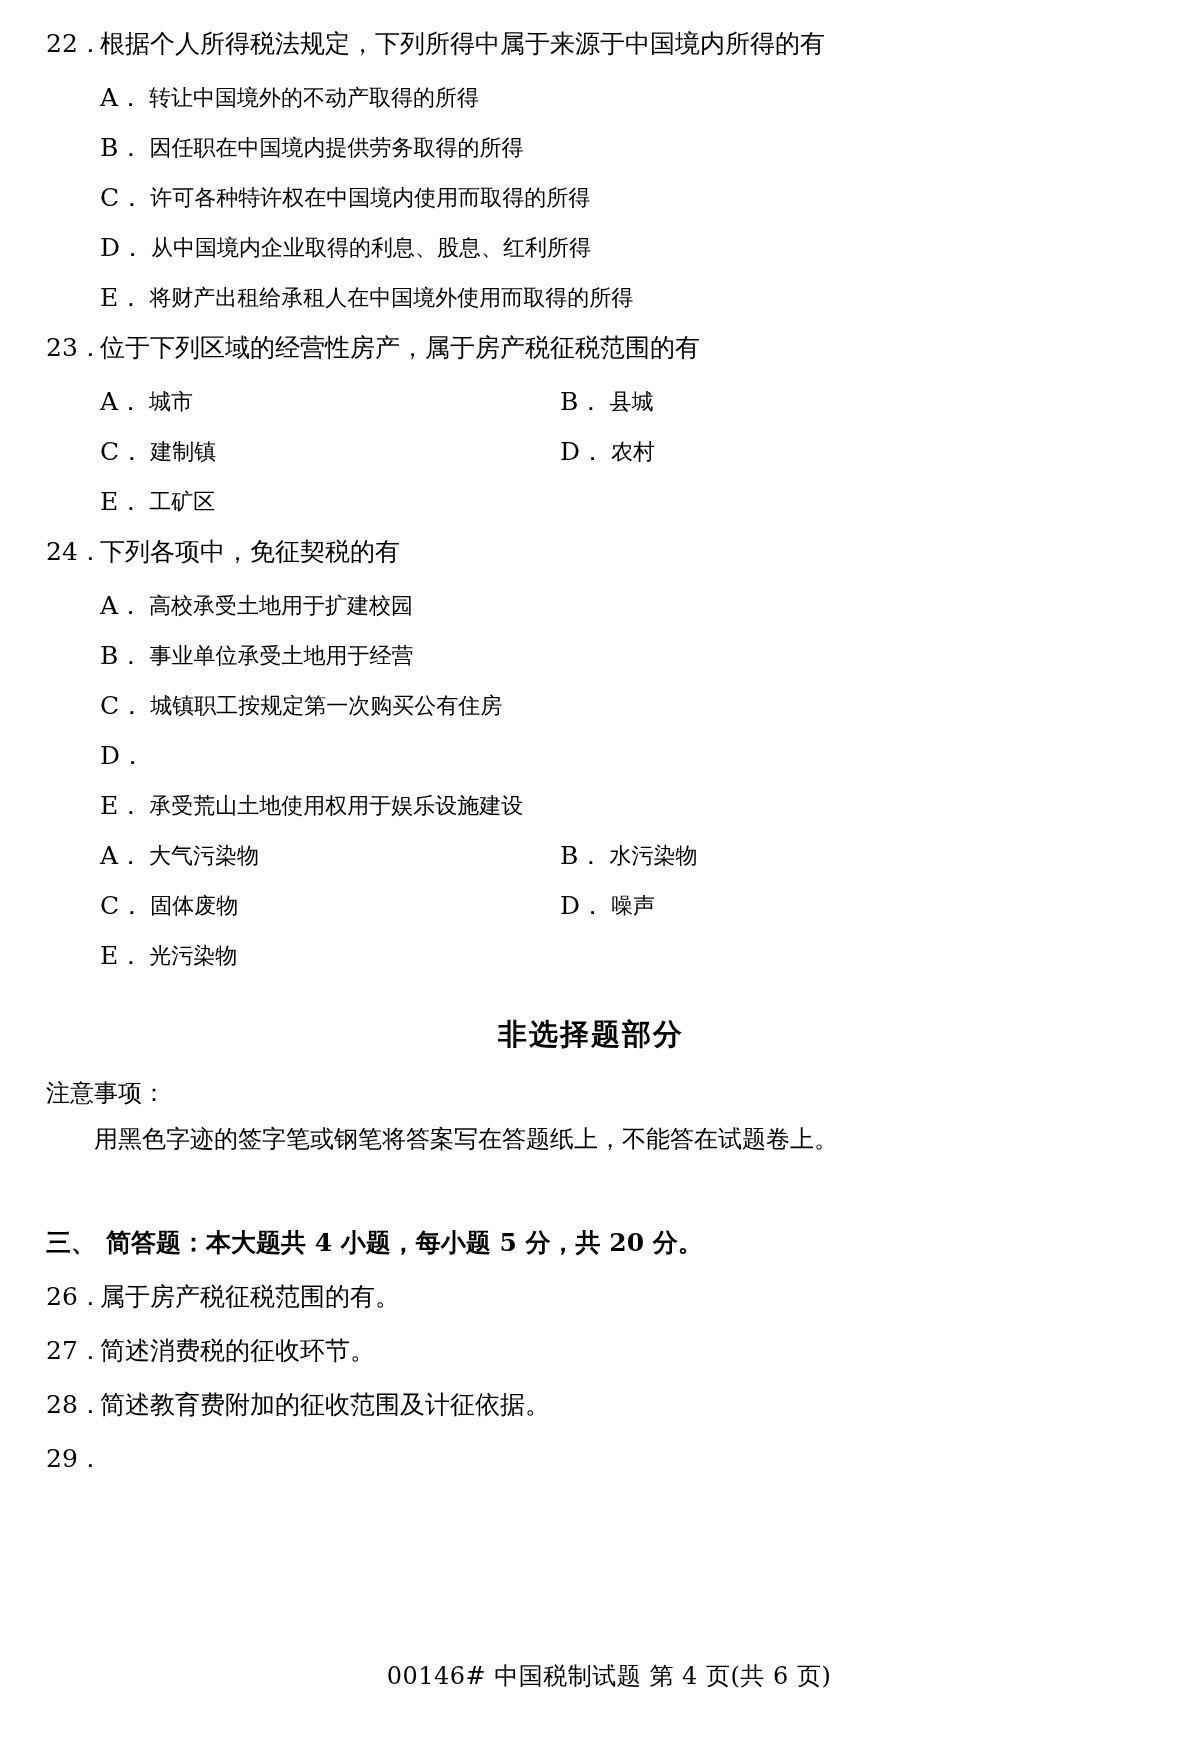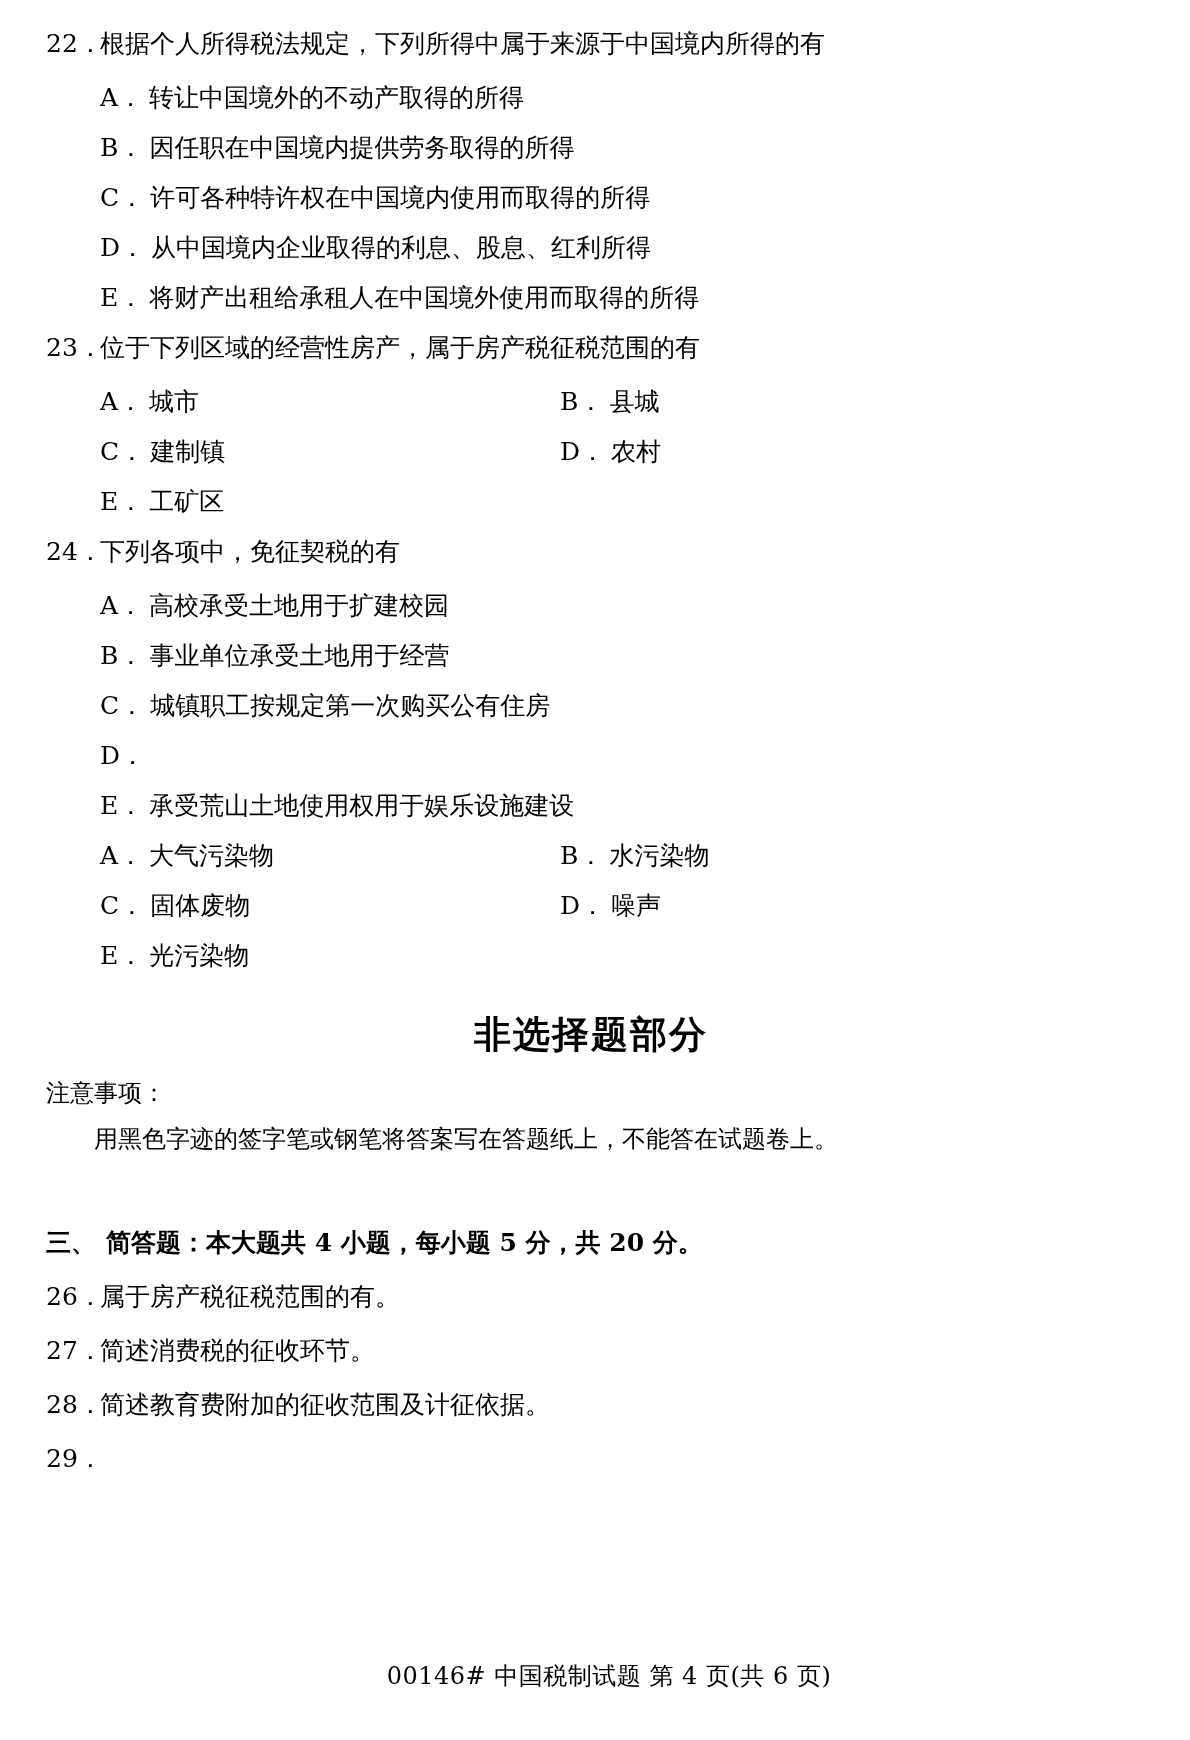--- a/index.html
+++ b/index.html
@@ -62,26 +62,26 @@
     width: auto;
     flex: 1 1 auto;
   }
   .opt-letter {
     font-size: 25px;
     line-height: 48px;
     flex: 0 0 auto;
     margin-right: 6px;
   }
   .opt-text {
-    font-size: 25px;
+    font-size: 22px;
     line-height: 48px;
   }
   .section-title {
     text-align: center;
-    font-size: 37px;
+    font-size: 29px;
     line-height: 56px;
     font-weight: bold;
     margin-top: 26px;
     margin-bottom: 6px;
     letter-spacing: 2px;
   }
   .notice-label {
     font-size: 24px;
     line-height: 46px;
     margin-top: 8px;

